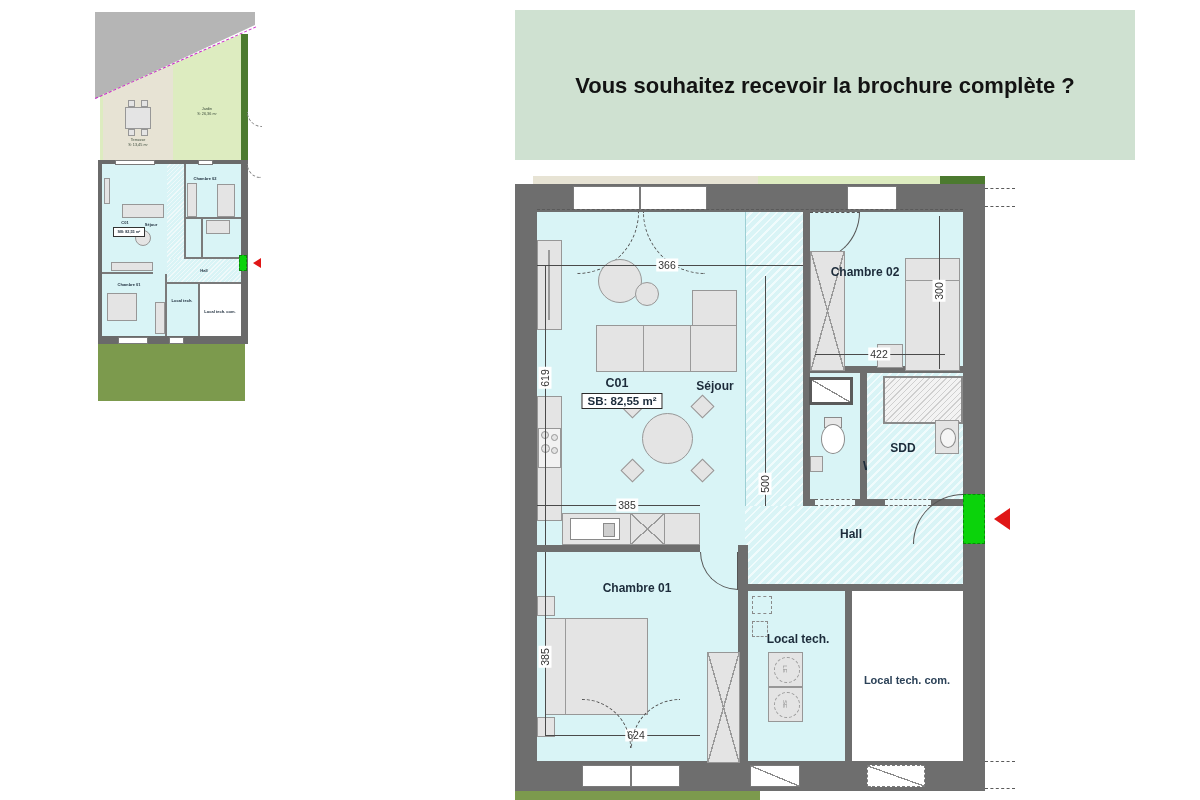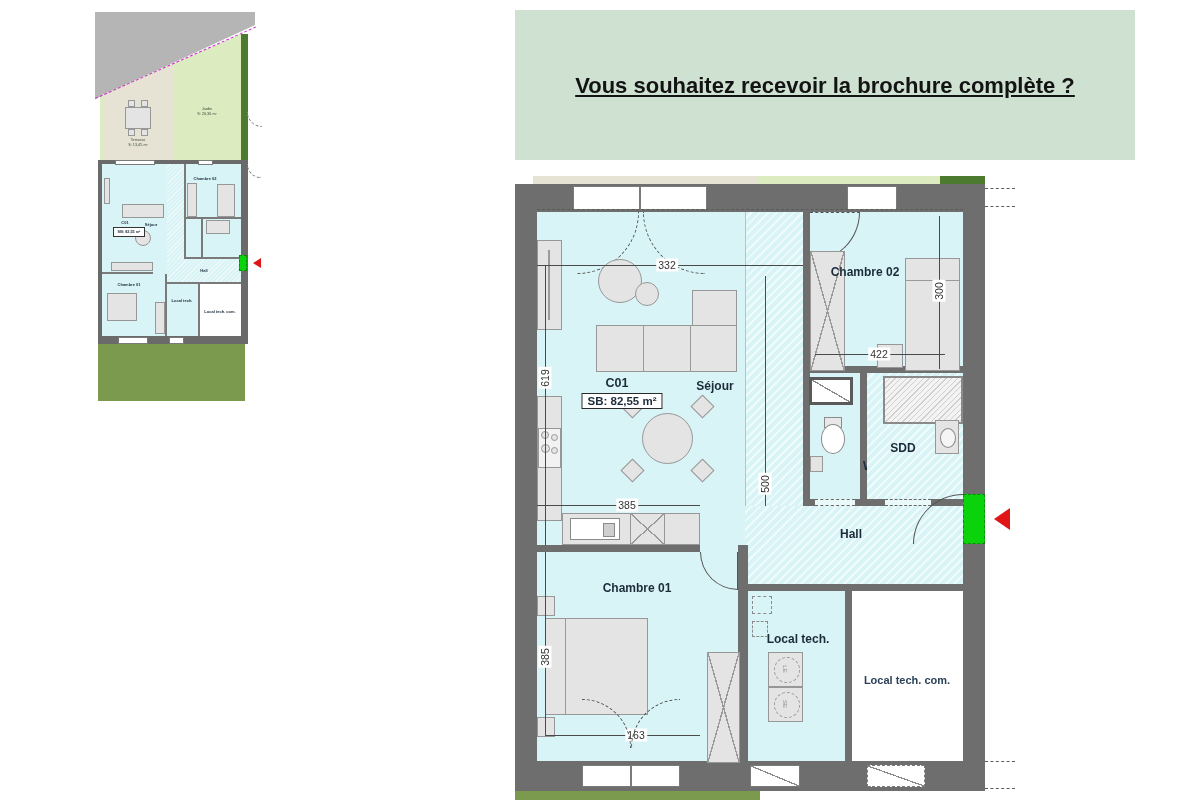--- a/index.html
+++ b/index.html
@@ -2,21 +2,21 @@
 <html><head>
 <meta charset="utf-8">
 <style>
   html,body{margin:0;padding:0;background:#fff;}
   #page{position:relative;width:1200px;height:800px;background:#ffffff;overflow:hidden;
         font-family:"Liberation Sans",sans-serif;}
   .abs{position:absolute;}
   
   #banner{position:absolute;left:515px;top:10px;width:620px;height:150px;background:#cfe1d1;
           display:flex;flex-direction:column;justify-content:center;align-items:center;}
-  #banner .bl{font-weight:700;font-size:22px;line-height:39px;color:#131313;white-space:nowrap;text-decoration:underline;}
+  #banner .bl{font-weight:700;font-size:22px;line-height:39px;color:#131313;white-space:nowrap;}
   
   #plan{position:absolute;left:515px;top:176px;width:500px;height:624px;}
   .wall{position:absolute;background:#6e6e6e;}
   .floor{position:absolute;background:#d9f4f6;}
   .hatch{background:repeating-linear-gradient(135deg,#d9f4f6 0 4px,#f0fbfc 4px 6px);}
   .hatch2{background:repeating-linear-gradient(135deg,#f3f3f3 0 3px,#cfcfcf 3px 4px);}
   .furn{position:absolute;background:#e4e4e4;border:1px solid #979797;box-sizing:border-box;}
   .white{position:absolute;background:#ffffff;}
   .win{position:absolute;background:#fff;border:1px solid #7a7a7a;box-sizing:border-box;}
   .xbox{position:absolute;background-color:#e4e4e4;border:1px solid #979797;box-sizing:border-box;
@@ -186,21 +186,21 @@
     <div class="abs" style="left:88px;top:347px;width:10px;height:12px;background:#cfcfcf;border:1px solid #8a8a8a;"></div>
     <div class="xbox" style="left:115px;top:337px;width:35px;height:32px;"></div>
 
     <div class="rlab" style="left:102px;top:207px;font-size:12.5px;">C01</div>
     <div class="abs" style="left:107px;top:225px;transform:translate(-50%,-50%);background:#fff;border:1.5px solid #2a2a2a;padding:1px 5px;font-weight:700;font-size:11.5px;color:#1c2b3a;white-space:nowrap;">
       <span>SB: 82,55 m²</span>
     </div>
     <div class="rlab" style="left:200px;top:210px;">Séjour</div>
 
     <div class="dline" style="left:22px;top:89px;width:266px;height:1px;"></div>
-    <div class="dimlab" style="left:152px;top:89px;">332</div>
+    <div class="dimlab" style="left:152px;top:89px;">366</div>
     <div class="dline" style="left:30px;top:89px;width:1px;height:280px;"></div>
     <div class="dimlab v" style="left:30px;top:202px;">619</div>
     <div class="dline" style="left:250px;top:100px;width:1px;height:230px;"></div>
     <div class="dimlab v" style="left:250px;top:308px;">500</div>
     <div class="dline" style="left:22px;top:329px;width:163px;height:1px;"></div>
     <div class="dimlab" style="left:112px;top:329px;">385</div>
 
     <div class="arc" style="left:295px;top:36px;width:50px;height:50px;border-right:1.2px solid #555;border-bottom:1.2px solid #555;border-bottom-right-radius:100%;"></div>
     <div class="abs" style="left:295px;top:36px;width:50px;border-top:1.2px dashed #555;"></div>
     <div class="xbox" style="left:295px;top:75px;width:35px;height:120px;"></div>
@@ -236,21 +236,21 @@
     <div class="abs" style="left:222px;top:376px;width:1px;height:38px;background:#555;"></div>
     <div class="furn" style="left:22px;top:420px;width:18px;height:20px;"></div>
     <div class="furn" style="left:30px;top:442px;width:103px;height:97px;"></div>
     <div class="abs" style="left:50px;top:443px;width:1px;height:95px;background:#9a9a9a;"></div>
     <div class="furn" style="left:22px;top:541px;width:18px;height:20px;"></div>
     <div class="xbox" style="left:192px;top:476px;width:33px;height:111px;"></div>
     <div class="rlab" style="left:122px;top:412px;">Chambre 01</div>
     <div class="dline" style="left:30px;top:376px;width:1px;height:183px;"></div>
     <div class="dimlab v" style="left:30px;top:481px;">385</div>
     <div class="dline" style="left:30px;top:559px;width:155px;height:1px;"></div>
-    <div class="dimlab" style="left:121px;top:559px;">163</div>
+    <div class="dimlab" style="left:121px;top:559px;">624</div>
     <div class="arc" style="left:67px;top:523px;width:49px;height:49px;border-top:1.2px dashed #555;border-right:1.2px dashed #555;border-top-right-radius:100%;"></div>
     <div class="arc" style="left:116px;top:523px;width:49px;height:49px;border-top:1.2px dashed #555;border-left:1.2px dashed #555;border-top-left-radius:100%;"></div>
     <div class="win" style="left:67px;top:589px;width:98px;height:22px;"></div>
     <div class="abs" style="left:115px;top:589px;width:2px;height:22px;background:#7a7a7a;"></div>
 
     <div class="rlab" style="left:283px;top:463px;">Local tech.</div>
     <div class="abs" style="left:237px;top:420px;width:18px;height:16px;border:1px dashed #8a8a8a;"></div>
     <div class="abs" style="left:237px;top:445px;width:14px;height:14px;border:1px dashed #8a8a8a;"></div>
     <div class="furn" style="left:253px;top:476px;width:35px;height:35px;"></div>
     <div class="abs circle" style="left:259px;top:481px;width:24px;height:24px;border:1px dashed #9a9a9a;"></div>

